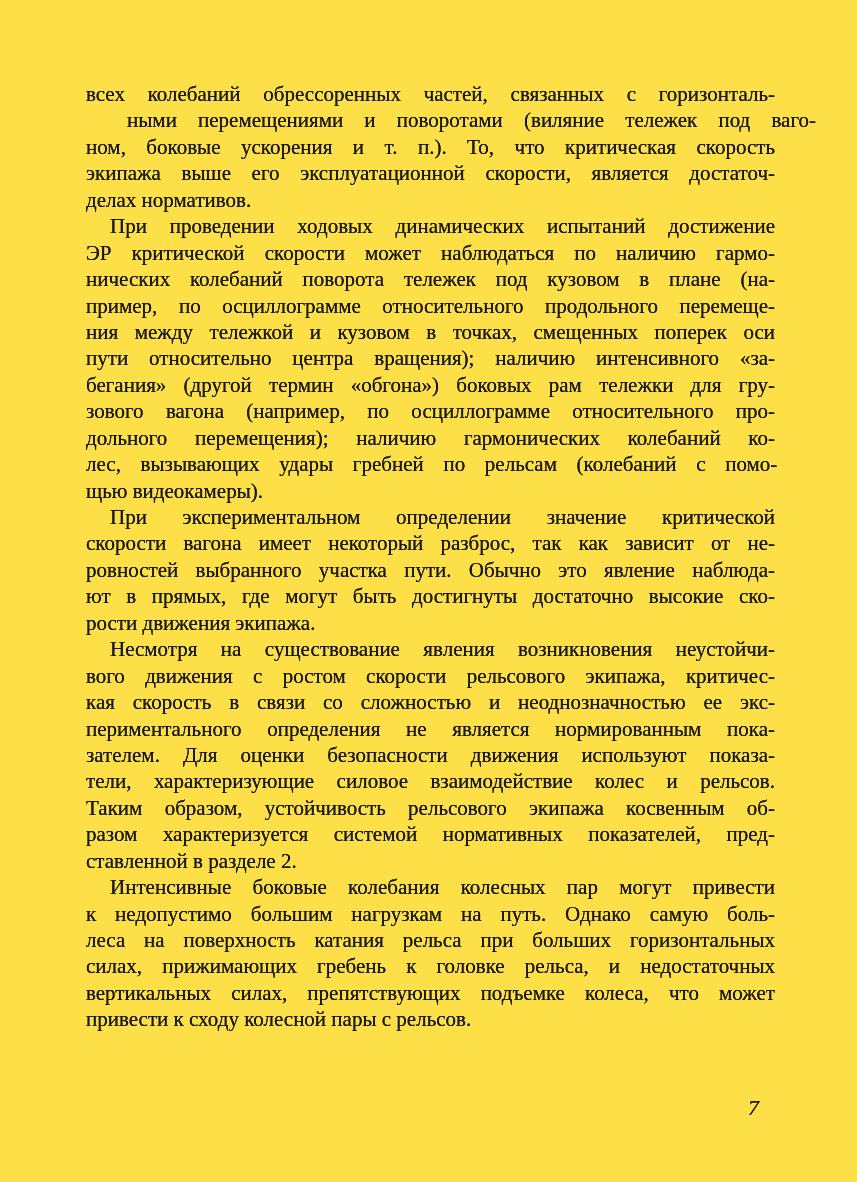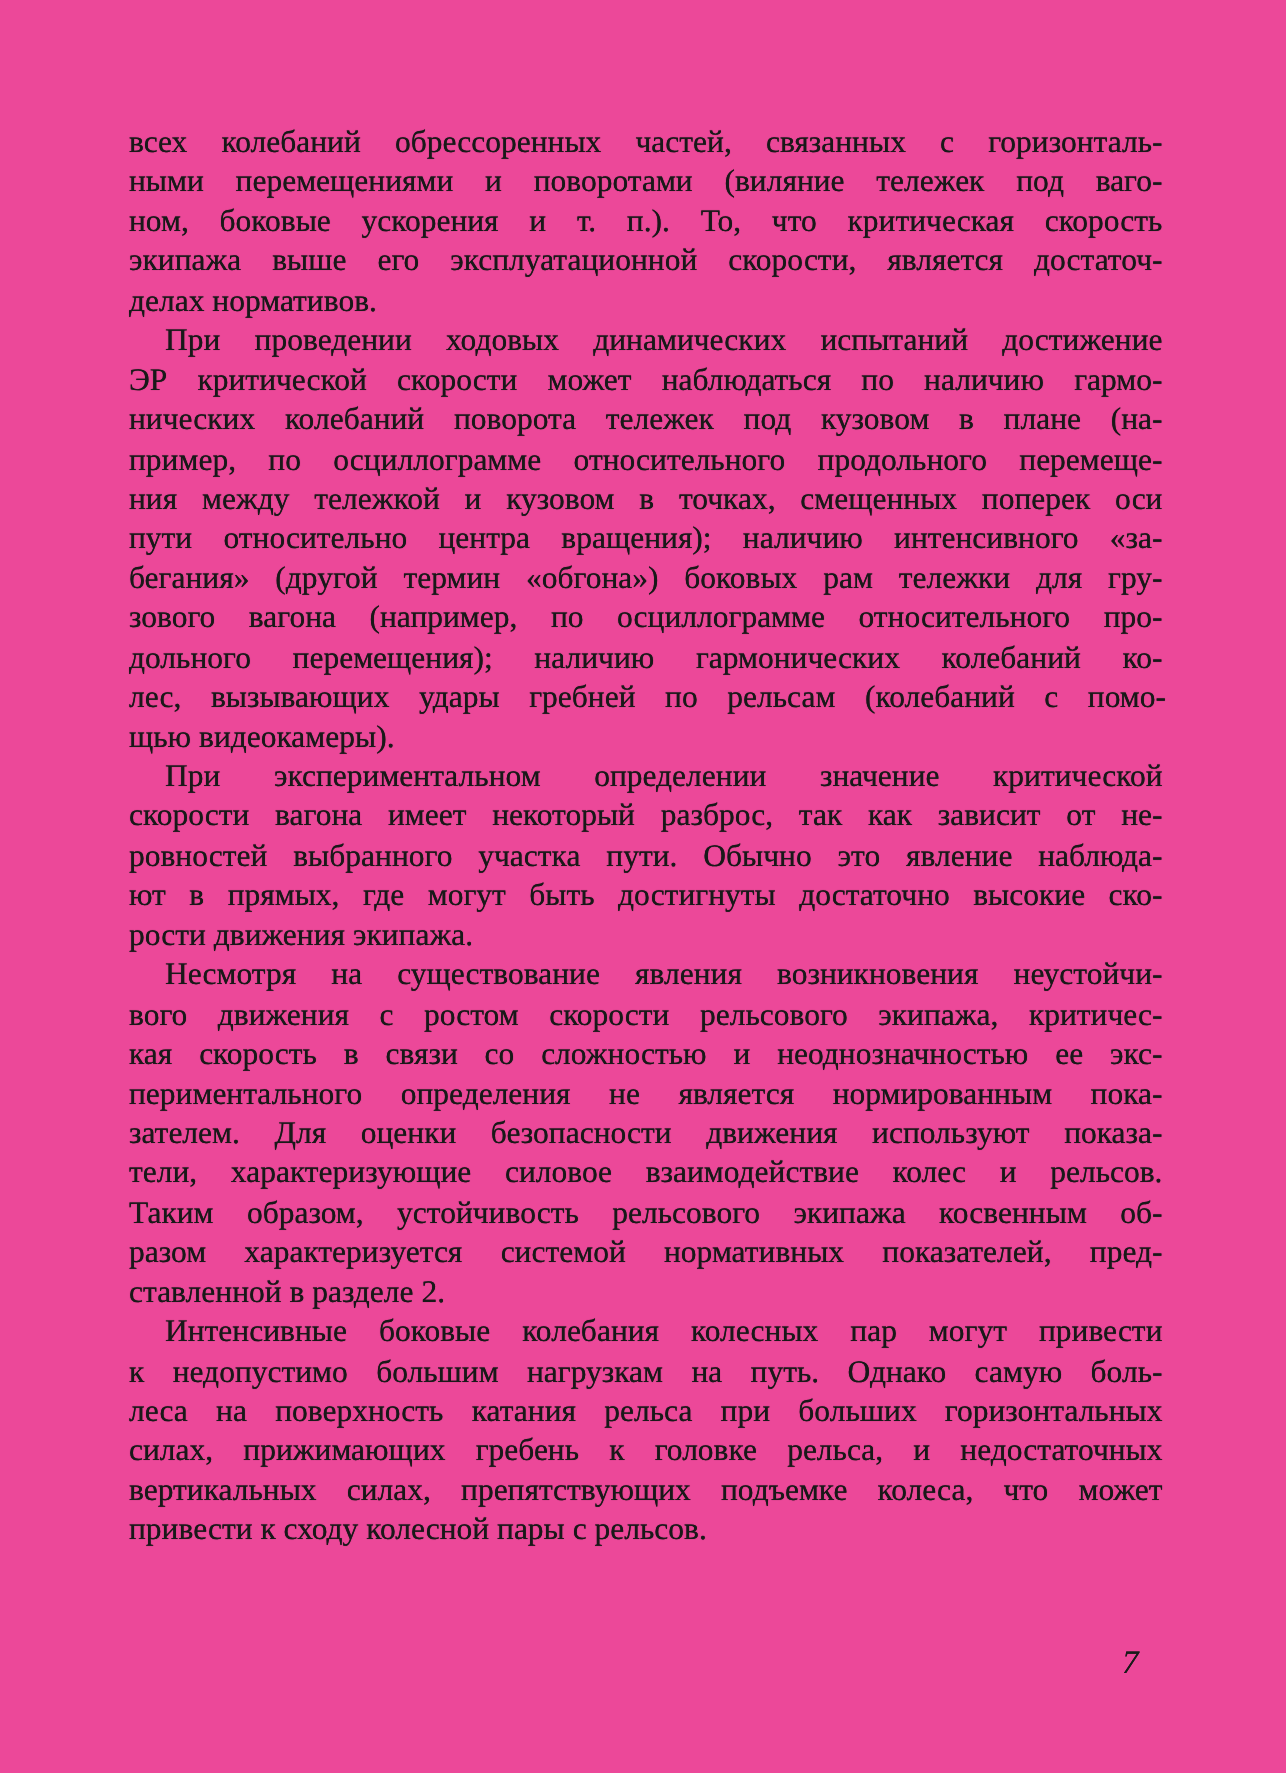--- a/index.html
+++ b/index.html
@@ -12,21 +12,21 @@
     background: #fdfdfc;
     overflow: hidden;
     position: relative;
     font-family: "Liberation Serif", "DejaVu Serif", serif;
   }
   .page {
     position: absolute;
     left: 0; top: 0;
     width: 857px;
     height: 1182px;
-    background: #ec4899;
+    background: #fde047;
   }
   .page-text {
     position: absolute;
     left: 86px;
     top: 81px;
     width: 689px;
     color: #191919;
   }
   .paragraph {
     margin: 0;
@@ -54,21 +54,21 @@
     text-shadow: 0 0 0.4px currentColor;
   }
 </style>
 </head>
 <body style="background: rgb(253, 253, 252);">
 
 <div class="page">
   <div class="page-text" style="color: rgb(25, 25, 25);">
       <div class="paragraph">
         <div class="line"><span style="word-spacing: 17.5104px;">всех колебаний обрессоренных частей, связанных с горизонталь-</span></div>
-        <div class="line"><span style="word-spacing: 15.9241px;">ными перемещениями и поворотами (виляние тележек под ваго-</span></div>
+        <div class="line"><span style="word-spacing: 15.9241px; margin-left: 41px;">ными перемещениями и поворотами (виляние тележек под ваго-</span></div>
         <div class="line"><span style="word-spacing: 15.2222px;">ном, боковые ускорения и т. п.). То, что критическая скорость</span></div>
         <div class="line"><span style="word-spacing: 15.375px;">экипажа выше его эксплуатационной скорости, является достаточ-</span></div>
         <div class="line"><span>делах нормативов.</span></div>
       </div>
       <div class="paragraph">
         <div class="line indent"><span style="word-spacing: 17.5781px;">При проведении ходовых динамических испытаний достижение</span></div>
         <div class="line"><span style="word-spacing: 14.846px;">ЭР критической скорости может наблюдаться по наличию гармо-</span></div>
         <div class="line"><span style="word-spacing: 14.5391px;">нических колебаний поворота тележек под кузовом в плане (на-</span></div>
         <div class="line"><span style="word-spacing: 16.3094px;">пример, по осциллограмме относительного продольного перемеще-</span></div>
         <div class="line"><span style="word-spacing: 11.2708px;">ния между тележкой и кузовом в точках, смещенных поперек оси</span></div>

